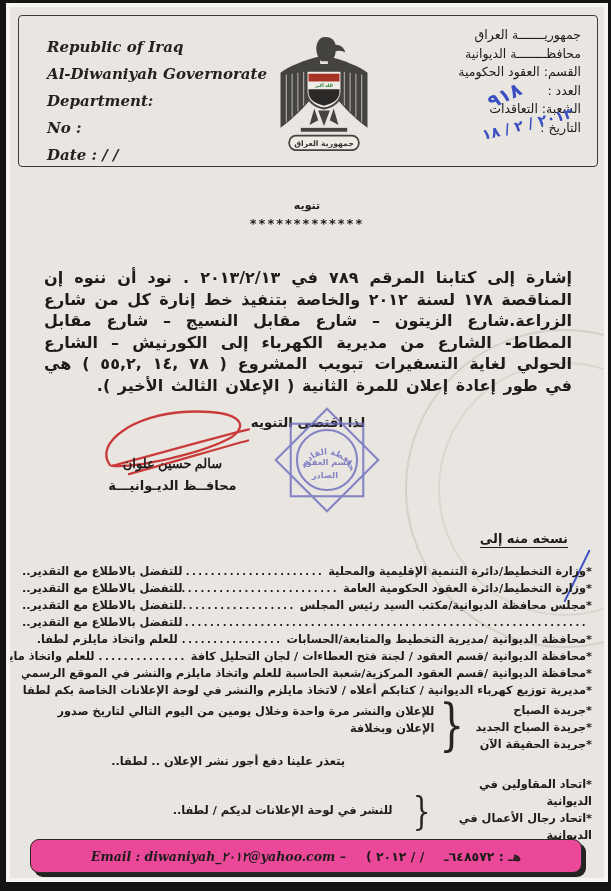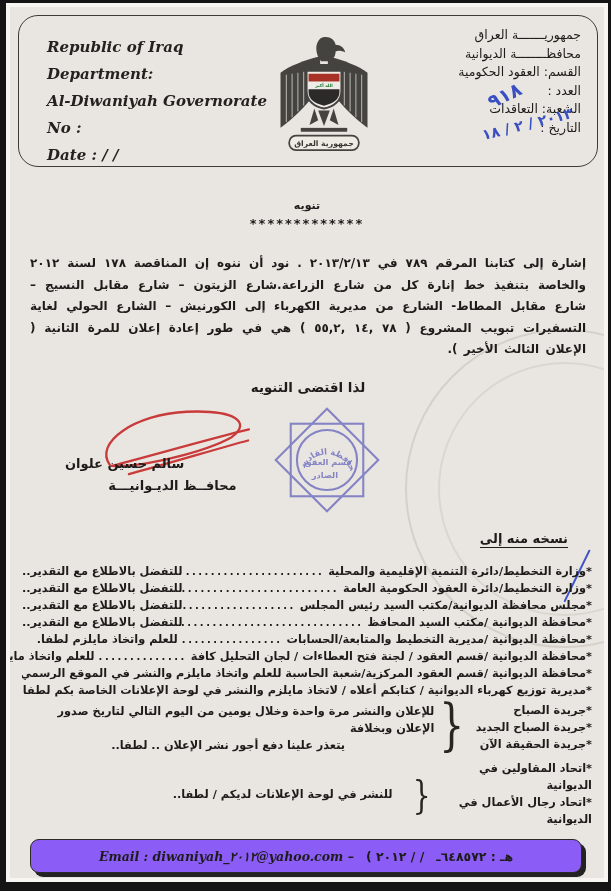--- a/index.html
+++ b/index.html
@@ -7,40 +7,40 @@
   .gap{position:absolute;inset:3px 3px 9px 6px;background:#f6f5f2;}
   .page{position:absolute;inset:7px 7px 13px 10px;background:#e9e6e1;overflow:hidden;
         font-family:"DejaVu Sans",sans-serif;color:#1d1c1b;}
   .abs{position:absolute;}
   
   .wm{position:absolute;border:2px solid rgba(135,123,108,.20);border-radius:50%;}
   .wm1{left:395px;top:322px;width:315px;height:315px;}
   .wm2{left:428px;top:355px;width:250px;height:250px;border-color:rgba(135,123,108,.14);}
   
   .header-box{position:absolute;left:8px;top:8px;width:578px;height:150px;
-              border:1.6px solid #3c3b39;border-radius:20px;}
+              border:1.6px solid #3c3b39;border-radius:4px;}
   .en-block{position:absolute;left:28px;top:18px;font-family:"DejaVu Serif",serif;
             font-style:italic;font-weight:bold;font-size:15px;line-height:27px;color:#232220;}
   .ar-block{position:absolute;right:16px;top:10px;direction:rtl;text-align:right;
             font-weight:normal;font-size:12.5px;line-height:18.5px;}
   .hw{position:absolute;color:#3a50c2;font-weight:bold;white-space:nowrap;}
   .hw-num{left:468px;top:68px;font-size:19px;transform:rotate(-26deg);}
   .hw-date{left:462px;top:100px;font-size:14.5px;transform:rotate(-14deg);}
   
   .title{position:absolute;left:0;right:0;top:192px;text-align:center;font-weight:bold;font-size:11px;}
   .stars{position:absolute;left:0;right:0;top:209px;text-align:center;font-weight:bold;
          font-size:13px;letter-spacing:2px;}
   .body-text{position:absolute;left:20px;right:18px;top:246px;direction:rtl;}
-  .body-text p{margin:0;text-align:justify;font-weight:bold;font-size:12px;
+  .body-text p{margin:14px;text-align:justify;font-weight:bold;font-size:16px;
                line-height:21.5px;word-spacing:2px;}
   .closing{text-align:center;font-weight:bold;font-size:13.4px;margin-top:19px;}
   
   .sig-svg{position:absolute;left:70px;top:396px;transform:rotate(-6deg);}
-  .sig-name{position:absolute;left:55px;top:449px;width:215px;text-align:left;
-            font-weight:bold;font-size:13px;}
+  .sig-name{position:absolute;left:55px;top:449px;width:215px;text-align:center;
+            font-weight:bold;font-size:13px;font-family:Liberation Serif, serif;}
   .sig-title{position:absolute;left:55px;top:471px;width:215px;text-align:center;
              font-weight:bold;font-size:13px;}
   .stamp-svg{position:absolute;left:260px;top:396px;opacity:.8;}
   
   .copy-head{position:absolute;right:36px;top:524px;direction:rtl;font-weight:bold;
              font-size:13px;border-bottom:1.6px solid #1d1c1b;padding-bottom:1px;}
   .pen-mark{position:absolute;left:566px;top:540px;width:2.4px;height:58px;
             background:#4054c8;transform:rotate(26deg);border-radius:2px;}
   .recipients{position:absolute;left:12px;right:12px;top:556px;direction:rtl;text-align:right;
               font-weight:bold;font-size:11.3px;line-height:17px;}
@@ -50,48 +50,48 @@
           font-size:10px;padding:0 4px;min-width:8px;}
   .leader-fixed{letter-spacing:2.5px;font-size:10px;padding:0 4px;white-space:nowrap;}
   .plain-row{white-space:nowrap;overflow:hidden;}
   .papers-group{display:flex;align-items:flex-start;margin-top:3px;}
   .papers-names{width:122px;flex:0 0 auto;}
   .brace{font-family:"DejaVu Serif",serif;font-weight:normal;color:#26251f;
          transform:scaleX(.7);flex:0 0 auto;}
   .brace-3{font-size:56px;line-height:50px;margin-top:-2px;}
   .brace-2{font-size:40px;line-height:34px;}
   .papers-notes{flex:1 1 auto;padding-top:1px;}
-  .papers-note2{text-align:center;margin-top:0;}
+  .papers-note2{text-align:center;margin-top:16px;}
   .unions-group{display:flex;align-items:center;margin-top:6px;}
   .unions-names{width:158px;flex:0 0 auto;}
   .unions-note{white-space:nowrap;margin-right:16px;}
   .board-note{margin-top:13px;margin-left:0;padding-left:0;padding-right:26px;font-weight:bold;}
   
   .footer-box{position:absolute;left:20px;right:22px;top:832px;height:32px;
-              border:1.7px solid #2a2927;border-radius:9px;background:#8b5cf6;
+              border:1.7px solid #2a2927;border-radius:9px;background:#ec4899;
               box-shadow:4px 4px 0 rgba(18,18,18,.92);
-              display:flex;align-items:center;justify-content:center;gap:12px;
+              display:flex;align-items:center;justify-content:center;gap:20px;
               font-weight:bold;font-size:12.5px;}
   .footer-email{font-family:"DejaVu Serif",serif;font-style:italic;}
 </style>
 </head>
 <body>
 
 <div class="frame">
   <div class="gap"></div>
   <div class="page">
 
     <div class="wm wm1"></div>
     <div class="wm wm2"></div>
 
     <div class="header-box">
       <div class="en-block">
         <div>Republic of Iraq</div>
+        <div>Al-Diwaniyah Governorate</div>
         <div>Department:</div>
-        <div>Al-Diwaniyah Governorate</div>
         <div>No :</div>
         <div>Date :      /      /</div>
       </div>
 
       <svg class="abs" style="left:247px;top:12px;" width="116" height="134" viewBox="0 0 120 132">
         <g fill="#45433f" stroke="none">
           <path d="M56 26 C40 30 24 36 15 43 L15 100 C22 95 34 85 44 73 L56 58 Z"></path>
           <path d="M64 26 C80 30 96 36 105 43 L105 100 C98 95 86 85 76 73 L64 58 Z"></path>
           <path d="M52 18 C52 10 57 5 62 6 C67 6 71 9 72 14 C77 14 81 17 82 22 C78 20 74 20 72 21 C72 26 69 30 65 31 L57 31 C54 28 52 23 52 18 Z"></path>
           <path d="M46 34 h28 l-2 8 h-24 z"></path>
@@ -178,21 +178,20 @@
         <span class="name">*وزارة التخطيط/دائرة العقود الحكومية العامة</span>
         <span class="leader">......................................................................</span>
         <span class="note">للتفضل بالاطلاع مع التقدير..</span>
       </div>
       <div class="row">
         <span class="name">*مجلس محافظة الديوانية/مكتب السيد رئيس المجلس</span>
         <span class="leader">......................................................................</span>
         <span class="note">للتفضل بالاطلاع مع التقدير..</span>
       </div>
       <div class="row">
-        <span class="name">*محافظة الديوانية /مكتب السيد المحافظ</span>
         <span class="leader">......................................................................</span>
         <span class="note">للتفضل بالاطلاع مع التقدير..</span>
       </div>
       <div class="row">
         <span class="name">*محافظة الديوانية /مديرية التخطيط والمتابعة/الحسابات</span>
         <span class="leader-fixed">................</span>
         <span class="note">للعلم واتخاذ مايلزم لطفا.</span>
       </div>
       <div class="row">
         <span class="name">*محافظة الديوانية /قسم العقود / لجنة فتح العطاءات / لجان التحليل كافة</span>

